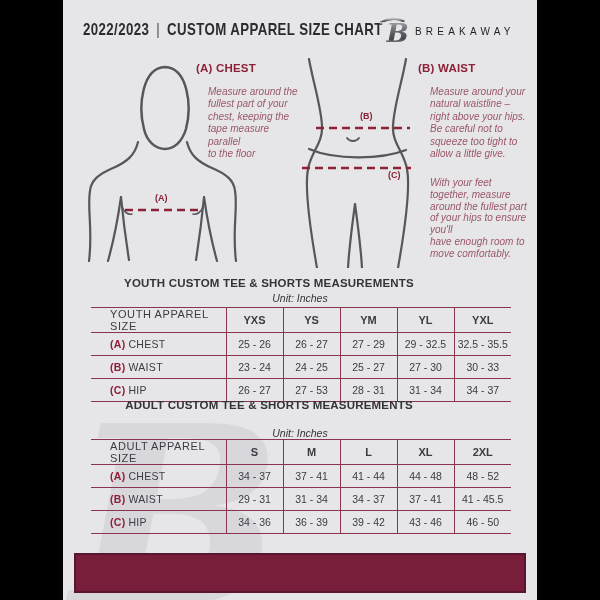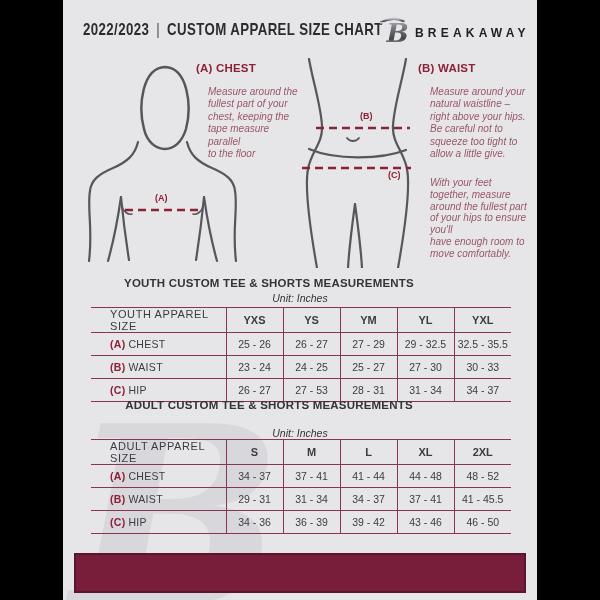--- a/index.html
+++ b/index.html
@@ -5,21 +5,21 @@
   html,body{margin:0;padding:0;}
   body{width:600px;height:600px;font-family:"Liberation Sans",sans-serif;}
   .canvas{position:relative;width:600px;height:600px;background:#000;overflow:hidden;}
   .content{position:absolute;left:63px;top:0;width:474px;height:600px;background:#e6e6e8;}
 
   
   .hdr-title{position:absolute;left:20px;top:20px;font-size:17px;font-weight:bold;color:#2b2b31;
     white-space:nowrap;letter-spacing:.5px;transform:scaleX(.78);transform-origin:left top;}
   .hdr-title .div{margin:0 9px;font-weight:400;color:#4a4a50;}
   .logo-svg{position:absolute;left:316px;top:14px;width:32px;height:32px;}
-  .brand-name{position:absolute;left:352px;top:26px;font-size:12px;font-weight:bold;
+  .brand-name{position:absolute;left:352px;top:26px;font-size:10px;font-weight:normal;
     letter-spacing:4.2px;color:#1f1f24;white-space:nowrap;}
 
   
   .fig{position:absolute;}
   .fig-left{left:22px;top:58px;}
   .fig-right{left:237px;top:58px;}
   .marker{position:absolute;font-size:9px;font-weight:bold;color:#8c2137;z-index:3;}
 
   
   .guide{position:absolute;z-index:2;}

